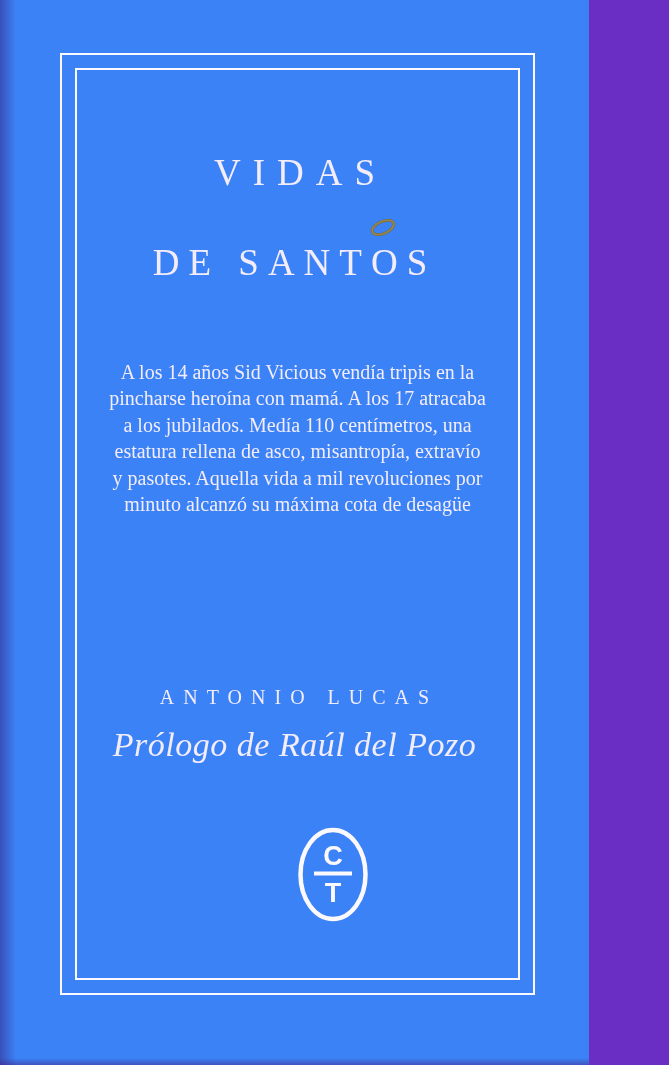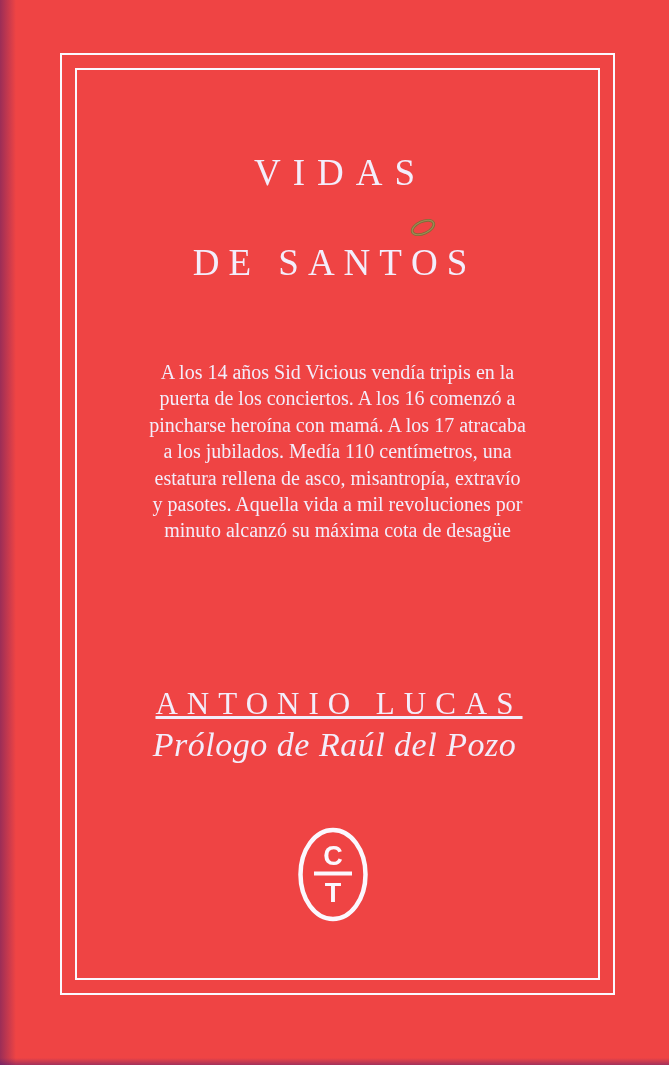--- a/index.html
+++ b/index.html
@@ -4,22 +4,22 @@
 <style>
   html, body { margin: 0; padding: 0; }
   body {
     width: 669px; height: 1065px;
     background: #6A2EC4;
     font-family: "Liberation Serif", serif;
     overflow: hidden;
   }
   .book {
     position: relative;
-    width: 669px; height: 1065px;
-    background: #ef4444;
+    width: 589px; height: 1065px;
+    background: #3b82f6;
     overflow: hidden;
   }
   
   .edge-left {
     position: absolute; left: 0; top: 0; bottom: 0; width: 16px;
     background: linear-gradient(90deg, rgba(54,18,110,0.45), rgba(54,18,110,0));
     pointer-events: none;
   }
   .edge-bottom {
     position: absolute; left: 0; right: 0; bottom: 0; height: 7px;
@@ -53,22 +53,22 @@
     position: absolute; top: 359px; left: 90px; right: 84px;
     text-align: center;
     color: #F3EDFB;
     font-size: 20px;
     line-height: 26.4px;
   }
   .author {
     position: absolute; top: 686px; left: 0; right: 0;
     text-align: center;
     color: #F3EDFB;
-    font-size: 31px;
-    letter-spacing: 9px; padding-left: 9px; text-decoration: underline;
+    font-size: 20px;
+    letter-spacing: 9px; padding-left: 9px;
   }
   .prologue {
     position: absolute; top: 726px; left: 0; right: 0;
     text-align: center;
     color: #F3EDFB;
     font-style: italic;
     font-size: 34px;
     letter-spacing: 0.5px;
   }
   .logo {
@@ -96,21 +96,20 @@
   <div class="title">
     <div class="t1">VIDAS</div>
     <div class="t2"><span>DE SANT</span><span class="halo-wrap"><svg class="halo-svg" viewBox="0 0 32 23">
             <ellipse cx="16" cy="11.5" rx="11.5" ry="6" fill="none" stroke="#7E6E3A" stroke-width="2.8" transform="rotate(-24 16 11.5)"></ellipse>
             <ellipse cx="16" cy="11.5" rx="11.5" ry="6" fill="none" stroke="#9c8c55" stroke-width="1.1" transform="rotate(-24 16 11.5)"></ellipse>
           </svg><span>O</span></span><span>S</span></div>
   </div>
 
   <div class="synopsis">
       <div>A los 14 años Sid Vicious vendía tripis en la</div>
-      <div>puerta de los conciertos. A los 16 comenzó a</div>
       <div>pincharse heroína con mamá. A los 17 atracaba</div>
       <div>a los jubilados. Medía 110 centímetros, una</div>
       <div>estatura rellena de asco, misantropía, extravío</div>
       <div>y pasotes. Aquella vida a mil revoluciones por</div>
       <div>minuto alcanzó su máxima cota de desagüe</div>
     </div>
 
   <div class="author">ANTONIO LUCAS</div>
 
   <div class="prologue">Prólogo de Raúl del Pozo</div>

